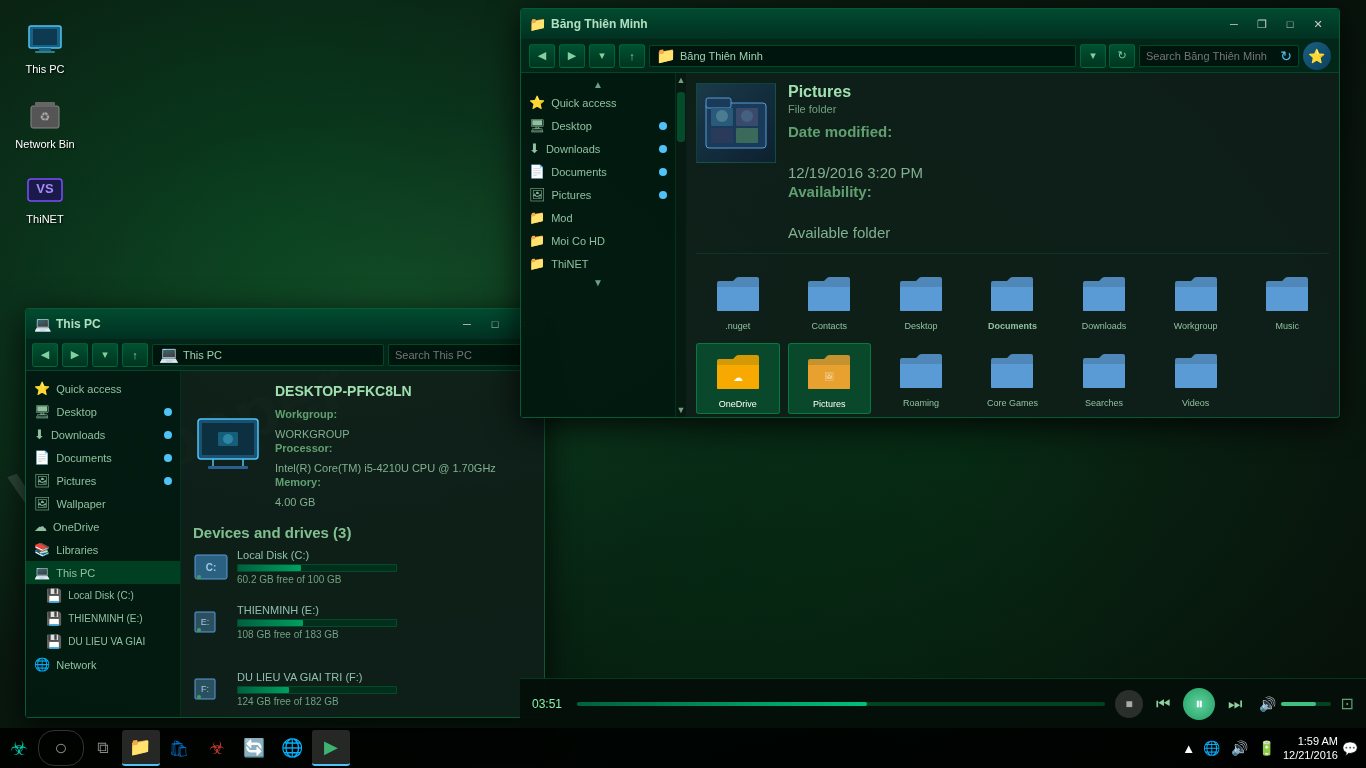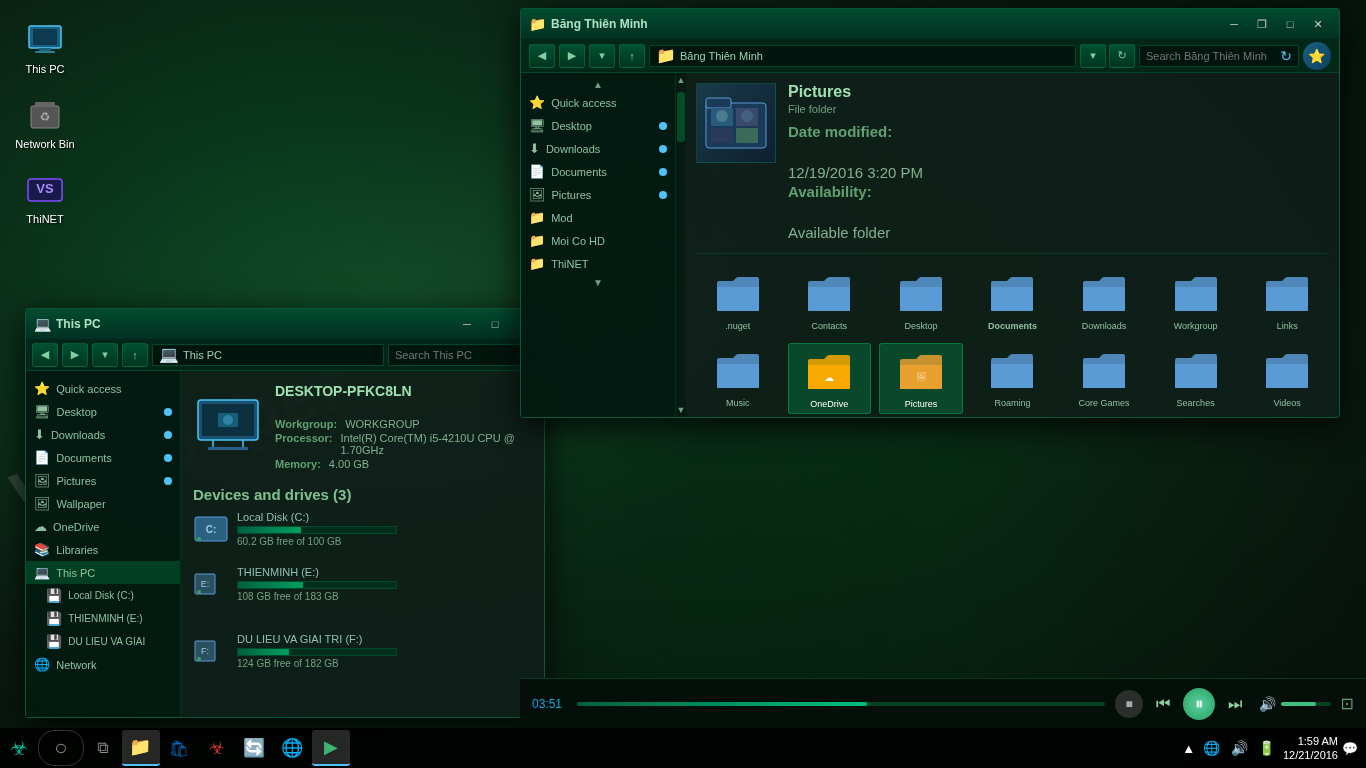--- a/index.html
+++ b/index.html
@@ -270,28 +270,29 @@
       height: 65px;
       position: relative;
     }
     .pc-info-details {
       flex: 1;
     }
     .pc-hostname {
       color: #a0e0b0;
       font-size: 14px;
       font-weight: 600;
-      margin-bottom: 19px;
+      margin-bottom: 9px;
     }
     .pc-info-row {
       display: flex;
       gap: 8px;
       font-size: 11px;
       color: #80b090;
       margin-bottom: 2px;
+      flex-direction: column;
     }
     .pc-info-label { color: #60a070; font-weight: 600; }
     .drives-section h3 {
       color: #80c090;
       font-size: 15px;
       margin-bottom: 8px;
     }
     .drives-grid {
       display: flex;
       flex-wrap: wrap;
@@ -451,21 +452,21 @@
       height: 50px;
       background: rgba(5,15,10,0.95);
       border-top: 1px solid rgba(0,150,80,0.3);
       display: flex;
       align-items: center;
       padding: 0 12px;
       gap: 10px;
       z-index: 60;
     }
     .media-time {
-      color: #0ea5e9;
+      color: #86efac;
       font-size: 12px;
       min-width: 35px;
     }
     .media-progress {
       flex: 1;
       height: 4px;
       background: rgba(0,80,40,0.8);
       border-radius: 2px;
       position: relative;
     }
@@ -933,31 +934,20 @@
           <div class="file-item">
             <div class="file-icon">
               <svg width="46" height="42" viewBox="0 0 46 42">
     <path d="M2 10 Q2 8 4 8 L18 8 L21 5 Q22 4 24 4 L42 4 Q44 4 44 6 L44 36 Q44 38 42 38 L4 38 Q2 38 2 36 Z" fill="#5b9bd5" opacity="0.85"></path>
     <path d="M2 14 L44 14 L44 36 Q44 38 42 38 L4 38 Q2 38 2 36 Z" fill="#5b9bd5"></path>
     <rect x="2" y="14" width="42" height="24" rx="1" fill="#5b9bd5" opacity="0.9"></rect>
 
   </svg>
             </div>
             <div class="file-label">Workgroup</div>
-          </div>
-          <div class="file-item">
-            <div class="file-icon">
-              <svg width="46" height="42" viewBox="0 0 46 42">
-    <path d="M2 10 Q2 8 4 8 L18 8 L21 5 Q22 4 24 4 L42 4 Q44 4 44 6 L44 36 Q44 38 42 38 L4 38 Q2 38 2 36 Z" fill="#5b9bd5" opacity="0.85"></path>
-    <path d="M2 14 L44 14 L44 36 Q44 38 42 38 L4 38 Q2 38 2 36 Z" fill="#5b9bd5"></path>
-    <rect x="2" y="14" width="42" height="24" rx="1" fill="#5b9bd5" opacity="0.9"></rect>
-
-  </svg>
-            </div>
-            <div class="file-label">Links</div>
           </div>
           <div class="file-item">
             <div class="file-icon">
               <svg width="46" height="42" viewBox="0 0 46 42">
     <path d="M2 10 Q2 8 4 8 L18 8 L21 5 Q22 4 24 4 L42 4 Q44 4 44 6 L44 36 Q44 38 42 38 L4 38 Q2 38 2 36 Z" fill="#5b9bd5" opacity="0.85"></path>
     <path d="M2 14 L44 14 L44 36 Q44 38 42 38 L4 38 Q2 38 2 36 Z" fill="#5b9bd5"></path>
     <rect x="2" y="14" width="42" height="24" rx="1" fill="#5b9bd5" opacity="0.9"></rect>
 
   </svg>
             </div>

